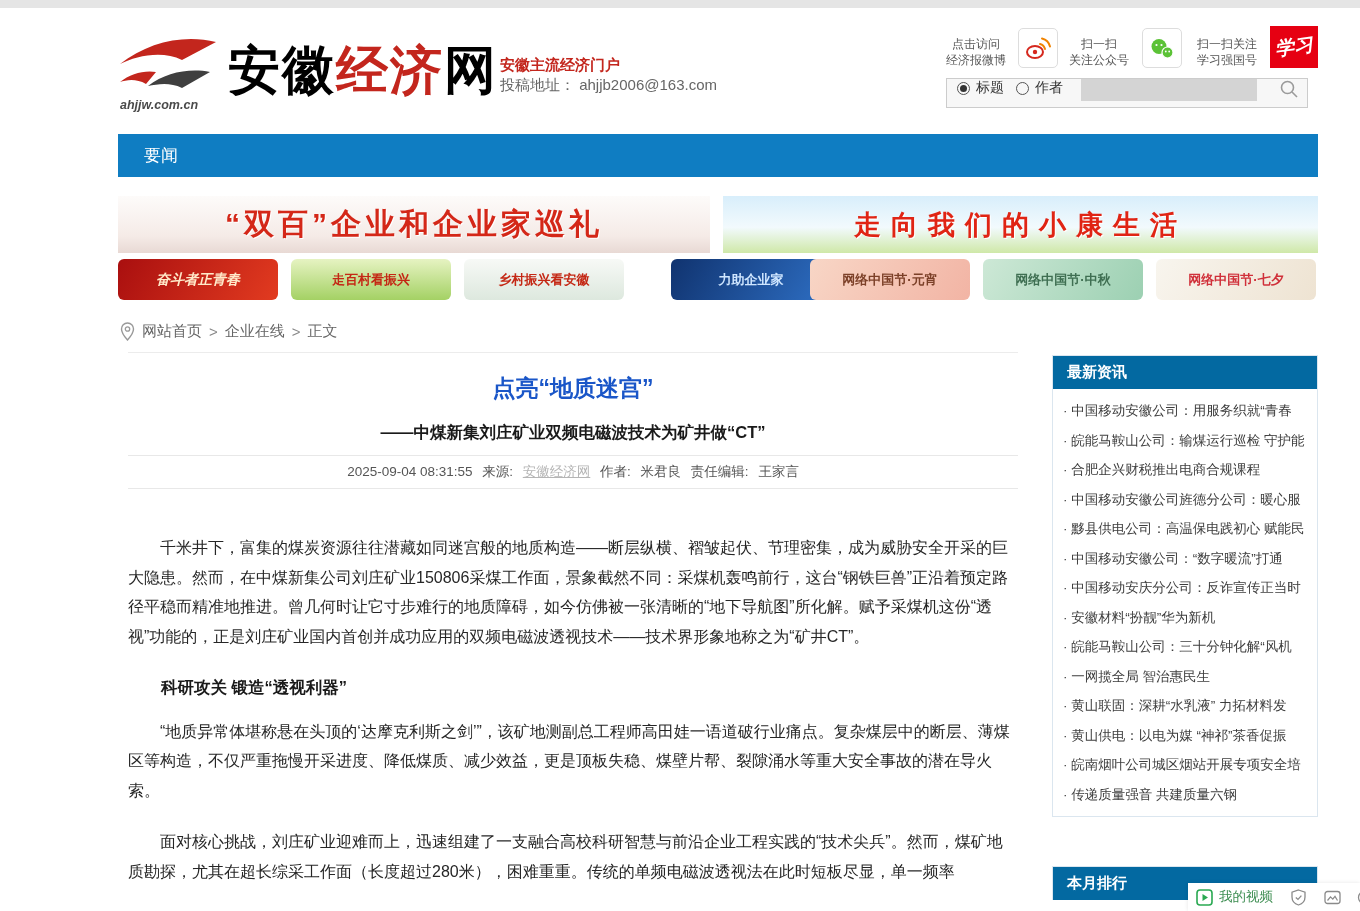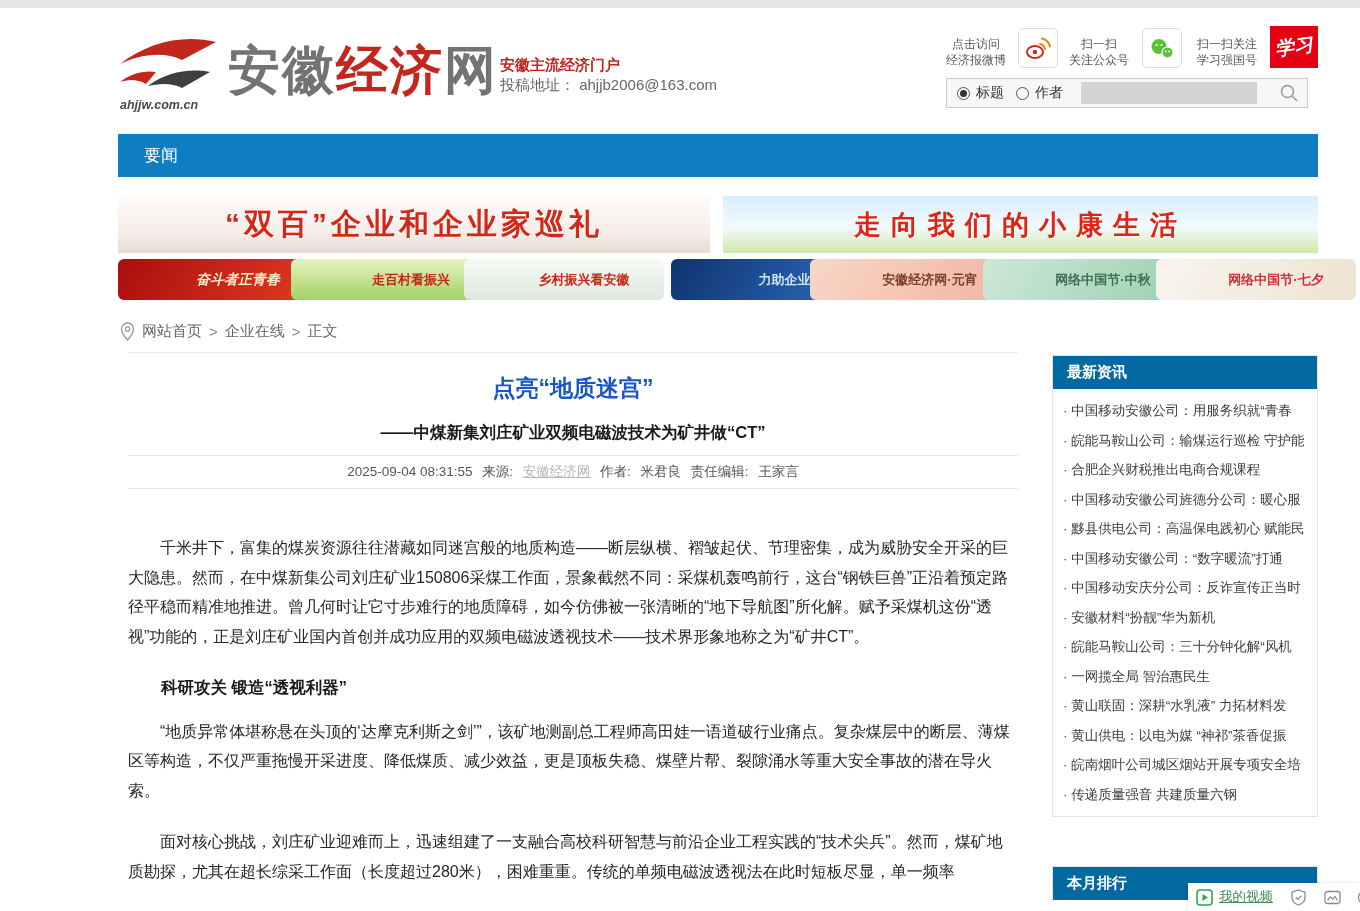--- a/index.html
+++ b/index.html
@@ -6,40 +6,40 @@
   body{
     width:1360px;height:911px;position:relative;overflow:hidden;background:#fff;
     font-family:"Liberation Sans","DejaVu Sans",sans-serif;
   }
   .top-strip{position:absolute;left:0;top:0;width:1360px;height:8px;background:#e5e5e5;}
 
   
   .logo-flag{position:absolute;left:118px;top:34px;}
   .logo-domain{position:absolute;left:120px;top:98px;font-size:12.5px;font-weight:bold;font-style:italic;color:#4a4a4a;}
   .logo-title{position:absolute;left:228px;top:40px;font-size:52px;font-weight:bold;letter-spacing:2px;line-height:60px;cursor:pointer;}
-  .logo-title .dark{color:#737373;font-family:Liberation Mono, monospace;}
+  .logo-title .dark{color:#000000;font-family:Liberation Mono, monospace;}
   .logo-title .red{color:#c3261d;}
   .tagline1{position:absolute;left:500px;top:56px;color:#c3261d;font-weight:bold;font-size:15px;}
   .tagline2{position:absolute;left:500px;top:76px;color:#666;font-size:15px;}
 
   .soc-label{position:absolute;top:36px;font-size:12px;color:#555;text-align:center;line-height:16px;}
   .soc-l1{left:938px;width:76px;}
   .soc-l2{left:1060px;width:78px;}
   .soc-l3{left:1186px;width:82px;text-align:center;}
   .soc-box{position:absolute;top:28px;width:40px;height:40px;border:1px solid #ddd;border-radius:5px;background:#fff;
     display:flex;align-items:center;justify-content:center;cursor:pointer;box-sizing:border-box;}
   .soc-b1{left:1018px;}
   .soc-b2{left:1142px;}
   .xuexi{position:absolute;left:1270px;top:26px;width:48px;height:42px;background:#e60012;color:#fff;
     display:flex;align-items:center;justify-content:center;font-family:"Liberation Serif","DejaVu Serif",serif;
     font-style:italic;font-weight:bold;font-size:19px;cursor:pointer;}
   .xuexi span{transform:rotate(-8deg);}
 
   .search-bar{position:absolute;left:946px;top:78px;width:362px;height:30px;border:1px solid #ccc;background:#f7f7f7;
-    display:flex;align-items:center;box-sizing:border-box;}
+    display:flex;align-items:flex-start;box-sizing:border-box;}
   .radios{display:flex;align-items:center;gap:4px;padding-left:10px;font-size:14px;color:#333;}
   .radio{display:inline-block;width:13px;height:13px;border:1px solid #555;border-radius:50%;box-sizing:border-box;margin-right:2px;}
   .radio.checked{position:relative;}
   .radio.checked::after{content:"";position:absolute;left:2px;top:2px;width:7px;height:7px;border-radius:50%;background:#333;}
   .radio-label{margin-right:8px;}
   .search-input{margin-left:10px;width:176px;height:22px;background:#d4d4d4;border:none;outline:none;font-size:13px;padding:0 4px;box-sizing:border-box;}
   .mag{margin-left:auto;margin-right:8px;cursor:pointer;display:flex;}
 
   
   .nav{position:absolute;left:118px;top:134px;width:1200px;height:43px;background:#0f7dc2;display:flex;align-items:center;box-sizing:border-box;padding-left:26px;}
@@ -50,21 +50,21 @@
     font-weight:bold;white-space:nowrap;overflow:hidden;cursor:pointer;text-align:center;}
   .banner-a{left:118px;width:592px;font-size:30px;letter-spacing:4px;color:#d42718;
     background:linear-gradient(180deg,#fdfbfa 0%,#f5ebe7 70%,#e8d9d4 100%);
     text-shadow:1px 1px 0 #fff;}
   .banner-b{left:723px;width:595px;font-size:27px;letter-spacing:10px;color:#e02414;
     background:linear-gradient(180deg,#d8eefb 0%,#f2fafd 55%,#cfe8a8 100%);
     text-shadow:1px 1px 0 #fff;}
 
   
   .sb{position:absolute;top:259px;width:160px;height:41px;display:flex;align-items:center;justify-content:center;
-    font-weight:bold;font-size:13px;white-space:nowrap;overflow:hidden;cursor:pointer;border-radius:6px;padding-left:40px;}
+    font-weight:bold;font-size:13px;white-space:nowrap;overflow:hidden;cursor:pointer;border-radius:6px;}
   .sb1{left:118px;background:linear-gradient(120deg,#a90f0f,#e23b20);color:#ffe9c9;font-size:14px;font-style:italic;}
   .sb2{left:291px;background:linear-gradient(180deg,#e6f3c2,#a4d164);color:#c42815;}
   .sb3{left:464px;background:linear-gradient(180deg,#f7f9f6,#dde8de);color:#c42815;}
   .sb4{left:671px;background:linear-gradient(120deg,#10336f,#2e6fc4);color:#cfe6ff;}
   .sb5{left:810px;background:linear-gradient(120deg,#f8d6c6,#f2b4a4);color:#7c4028;}
   .sb6{left:983px;background:linear-gradient(120deg,#cde8d6,#9cd0b2);color:#3f6f52;}
   .sb7{left:1156px;background:linear-gradient(120deg,#f8f5ee,#eee3d2);color:#d0303a;}
 
   
   .crumb{position:absolute;left:120px;top:322px;display:flex;align-items:center;gap:7px;font-size:15px;color:#666;}
@@ -89,21 +89,21 @@
   .side-rank{top:866px;border-bottom:none;}
   .side-head{height:33px;background:#0369a1;color:#fff;font-size:15px;font-weight:bold;display:flex;align-items:center;padding-left:14px;}
   .side-list{list-style:none;margin:7px 0;padding:0 8px 0 10px;}
   .side-list li{height:29.5px;line-height:29.5px;font-size:13.5px;color:#3d3d3d;white-space:nowrap;overflow:hidden;cursor:pointer;}
   .side-list li::before{content:"· ";color:#3d3d3d;}
 
   
   .overlay{position:absolute;left:1188px;top:883px;width:172px;height:28px;background:#fff;
     display:flex;align-items:center;box-shadow:0 0 4px rgba(0,0,0,.10);overflow:hidden;}
   .play-icon{margin-left:8px;display:flex;cursor:pointer;}
-  .video-label{margin-left:6px;font-size:13.5px;color:#3e8e52;cursor:pointer;white-space:nowrap;text-decoration:underline;}
+  .video-label{margin-left:6px;font-size:13.5px;color:#3e8e52;cursor:pointer;white-space:nowrap;}
   .ov-icon{margin-left:17px;display:flex;cursor:pointer;}
 </style>
 </head>
 <body>
 
 <div class="top-strip"></div>
 
 <div class="logo-flag">
   <svg width="100" height="62" viewBox="0 0 100 62">
     <path d="M2 30 C30 8 66 0 98 8 L64 26 C44 16 18 22 2 30 Z" fill="#c3261d"></path>
@@ -170,21 +170,21 @@
   <span class="nav-item">要闻</span>
 </div>
 
 <div class="banner banner-a">“双百”企业和企业家巡礼</div>
 <div class="banner banner-b">走向我们的小康生活</div>
 
 <div class="sb sb1">奋斗者正青春</div>
 <div class="sb sb2">走百村看振兴</div>
 <div class="sb sb3">乡村振兴看安徽</div>
 <div class="sb sb4">力助企业家</div>
-<div class="sb sb5">安徽经济网·元宵</div>
+<div class="sb sb5">网络中国节·元宵</div>
 <div class="sb sb6">网络中国节·中秋</div>
 <div class="sb sb7">网络中国节·七夕</div>
 
 <div class="crumb">
   <span style="display:flex;">
     <svg width="15" height="19" viewBox="0 0 15 19">
       <path d="M7.5 1 C4 1 1.5 3.6 1.5 7 c0 4.4 6 11 6 11 s6-6.6 6-11 C13.5 3.6 11 1 7.5 1 Z" fill="none" stroke="#999" stroke-width="1.4"></path>
       <circle cx="7.5" cy="7" r="2.2" fill="none" stroke="#999" stroke-width="1.3"></circle>
     </svg>
   </span>

